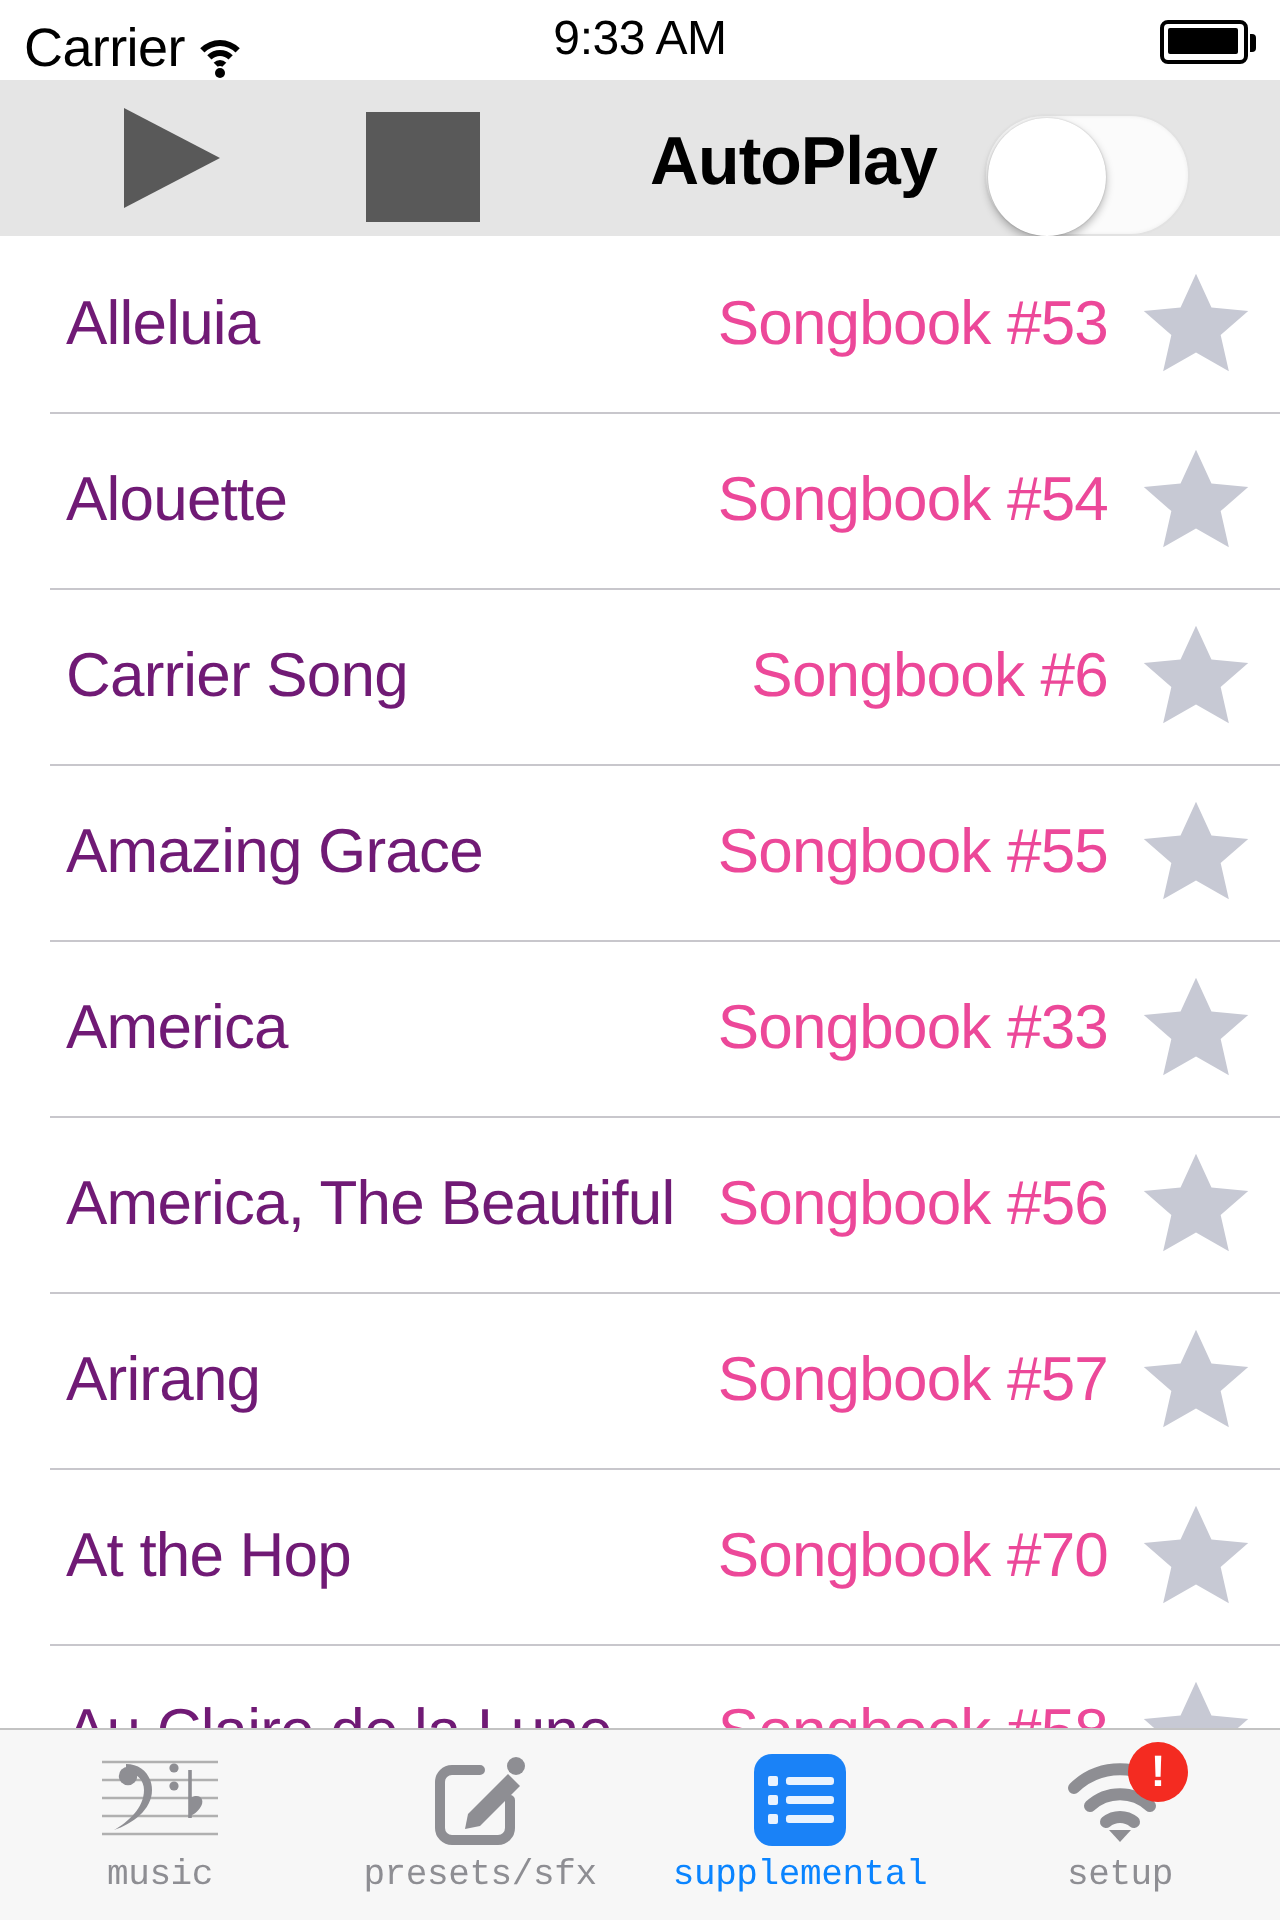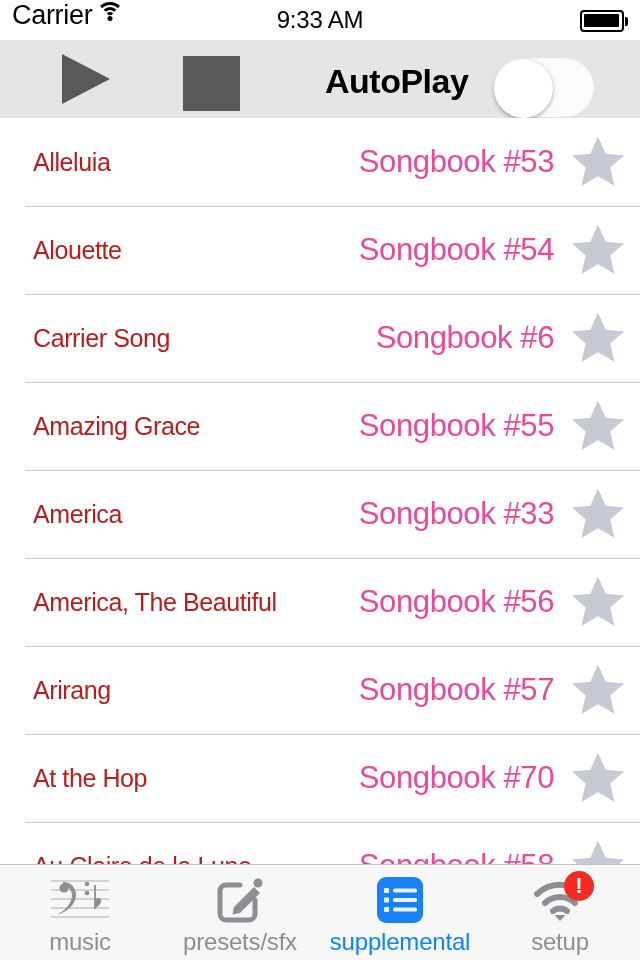--- a/index.html
+++ b/index.html
@@ -11,21 +11,21 @@
     overflow:hidden;
   }
 
   
   .status-bar{
     position:absolute; top:0; left:0; width:640px; height:40px;
     display:flex; align-items:center; background:#fff;
   }
   .status-left{
     position:absolute; left:12px; top:0; height:40px;
-    display:flex; align-items:flex-start; gap:3px;
+    display:flex; align-items:flex-end; gap:3px;
   }
   .carrier-label{ font-size:27px; color:#000; letter-spacing:-0.3px; }
   .wifi-status{ position:relative; width:30px; height:22px; }
   .wifi-status span{
     position:absolute; left:50%; transform:translateX(-50%);
     border:3.2px solid #000; border-bottom-color:transparent;
     border-left-color:transparent; border-right-color:transparent;
     border-radius:50%;
   }
   .wifi-status span:nth-child(1){ width:28px; height:28px; top:2px; }
@@ -101,21 +101,21 @@
   .song-row{
     position:relative; width:640px; height:88px;
     display:flex; align-items:center;
   }
   .song-row + .song-row::before{
     content:""; position:absolute; left:25px; top:0;
     width:615px; height:1px; background:#c8c7cc;
   }
   .song-title{
     position:absolute; left:33px;
-    font-size:25px; color:#b91c1c; letter-spacing:-0.4px;
+    font-size:31px; color:#701a75; letter-spacing:-0.4px;
     white-space:nowrap;
   }
   .song-book{
     position:absolute; right:86px;
     font-size:31px; color:#ec4899; letter-spacing:-0.4px;
     white-space:nowrap;
   }
   .song-star{
     position:absolute; right:12px;
     width:60px; height:58px;
@@ -133,21 +133,21 @@
     flex:1; position:relative;
     display:flex; flex-direction:column;
     align-items:center; justify-content:flex-start;
     padding-top:9px;
   }
   .tab-icon{
     position:relative; width:64px; height:52px;
     display:flex; align-items:center; justify-content:center;
   }
   .tab-label{
-    margin-top:2px; font-size:24px; color:#8e8e93; letter-spacing:-0.2px;
+    margin-top:2px; font-size:18px; color:#8e8e93; letter-spacing:-0.2px;font-family:Liberation Mono, monospace;
   }
   .tab-item.active .tab-label{ color:#0a84ff; }
 
   
   .clef-icon{ width:62px; height:50px; }
 
   
   .compose-icon{ width:52px; height:52px; }
 
   

